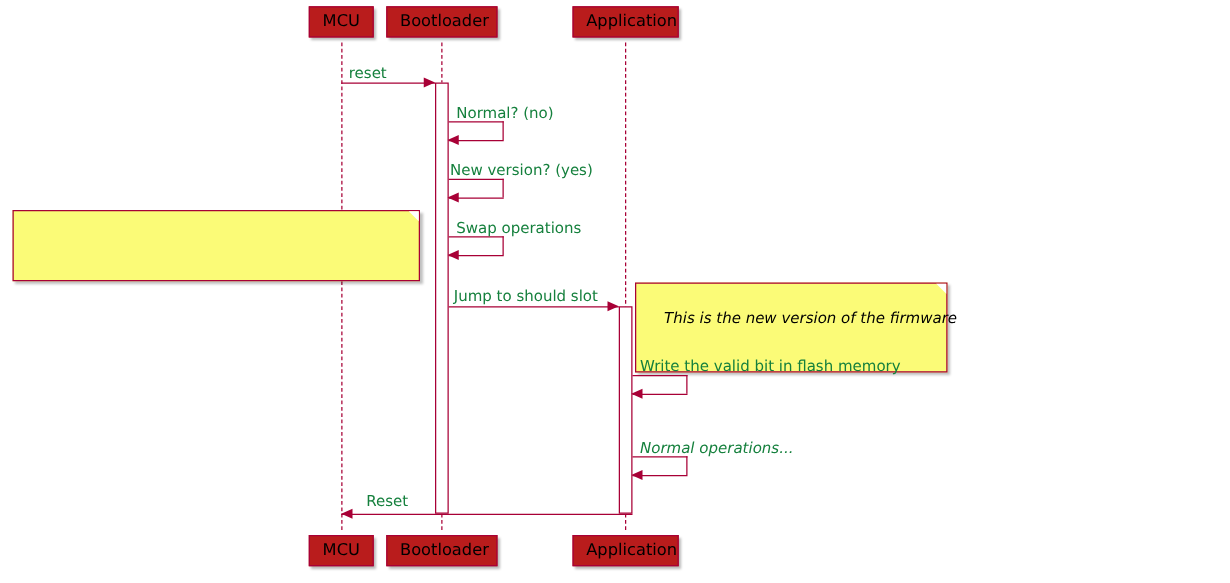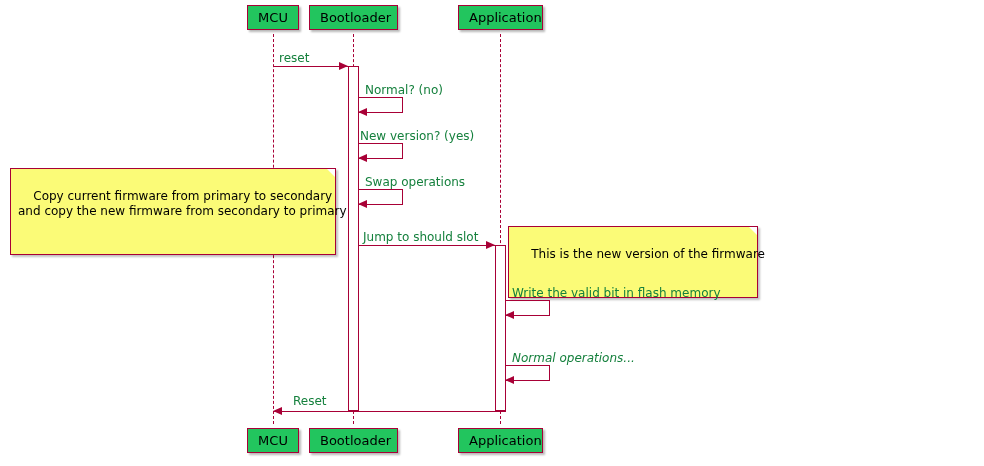--- a/index.html
+++ b/index.html
@@ -13,21 +13,21 @@
   #canvas {
     position: relative;
     width: 984px;
     height: 466px;
     background: #ffffff;
     overflow: hidden;
   }
   .participant {
     position: absolute;
     box-sizing: border-box;
-    background: #22c55e;
+    background: #b91c1c;
     border: 1.5px solid #A80036;
     color: #000000;
     font-size: 13px;
     text-align: center;
     padding: 4px 10px;
     box-shadow: 2px 2px 2px rgba(0,0,0,0.28);
     white-space: nowrap;
   }
   .lifeline {
     position: absolute;
@@ -129,30 +129,28 @@
   <div class="arrowhead arrow-left" style="left:358px; top:154px;"></div>
   <div class="msg-label" style="left:360px; top:129px;">New version? (yes)</div>
 
   <div class="msg-line" style="left:359px; top:189px; width:44px;"></div>
   <div class="msg-vline" style="left:402px; top:189px; height:15px;"></div>
   <div class="msg-line" style="left:359px; top:204px; width:44px;"></div>
   <div class="arrowhead arrow-left" style="left:358px; top:200px;"></div>
   <div class="msg-label" style="left:365px; top:175px;">Swap operations</div>
 
   <div class="note" style="left:10px; top:168px; width:326px;">
-    <span>Copy current firmware from primary to secondary
-and copy the new firmware from secondary to primary</span>
     <span class="note-fold"></span>
   </div>
 
   <div class="msg-line" style="left:359px; top:245px; width:136px;"></div>
   <div class="arrowhead arrow-right" style="left:486px; top:241px;"></div>
   <div class="msg-label" style="left:363px; top:230px;">Jump to should slot</div>
 
-  <div class="note" style="left:508px; top:226px; width:250px;">
+  <div class="note" style="left:508px; top:226px; width:250px;font-style:italic;">
     <span>This is the new version of the firmware</span>
     <span class="note-fold"></span>
   </div>
 
   <div class="msg-line" style="left:506px; top:300px; width:44px;"></div>
   <div class="msg-vline" style="left:549px; top:300px; height:15px;"></div>
   <div class="msg-line" style="left:506px; top:315px; width:44px;"></div>
   <div class="arrowhead arrow-left" style="left:505px; top:311px;"></div>
   <div class="msg-label" style="left:512px; top:286px;">Write the valid bit in flash memory</div>
 

